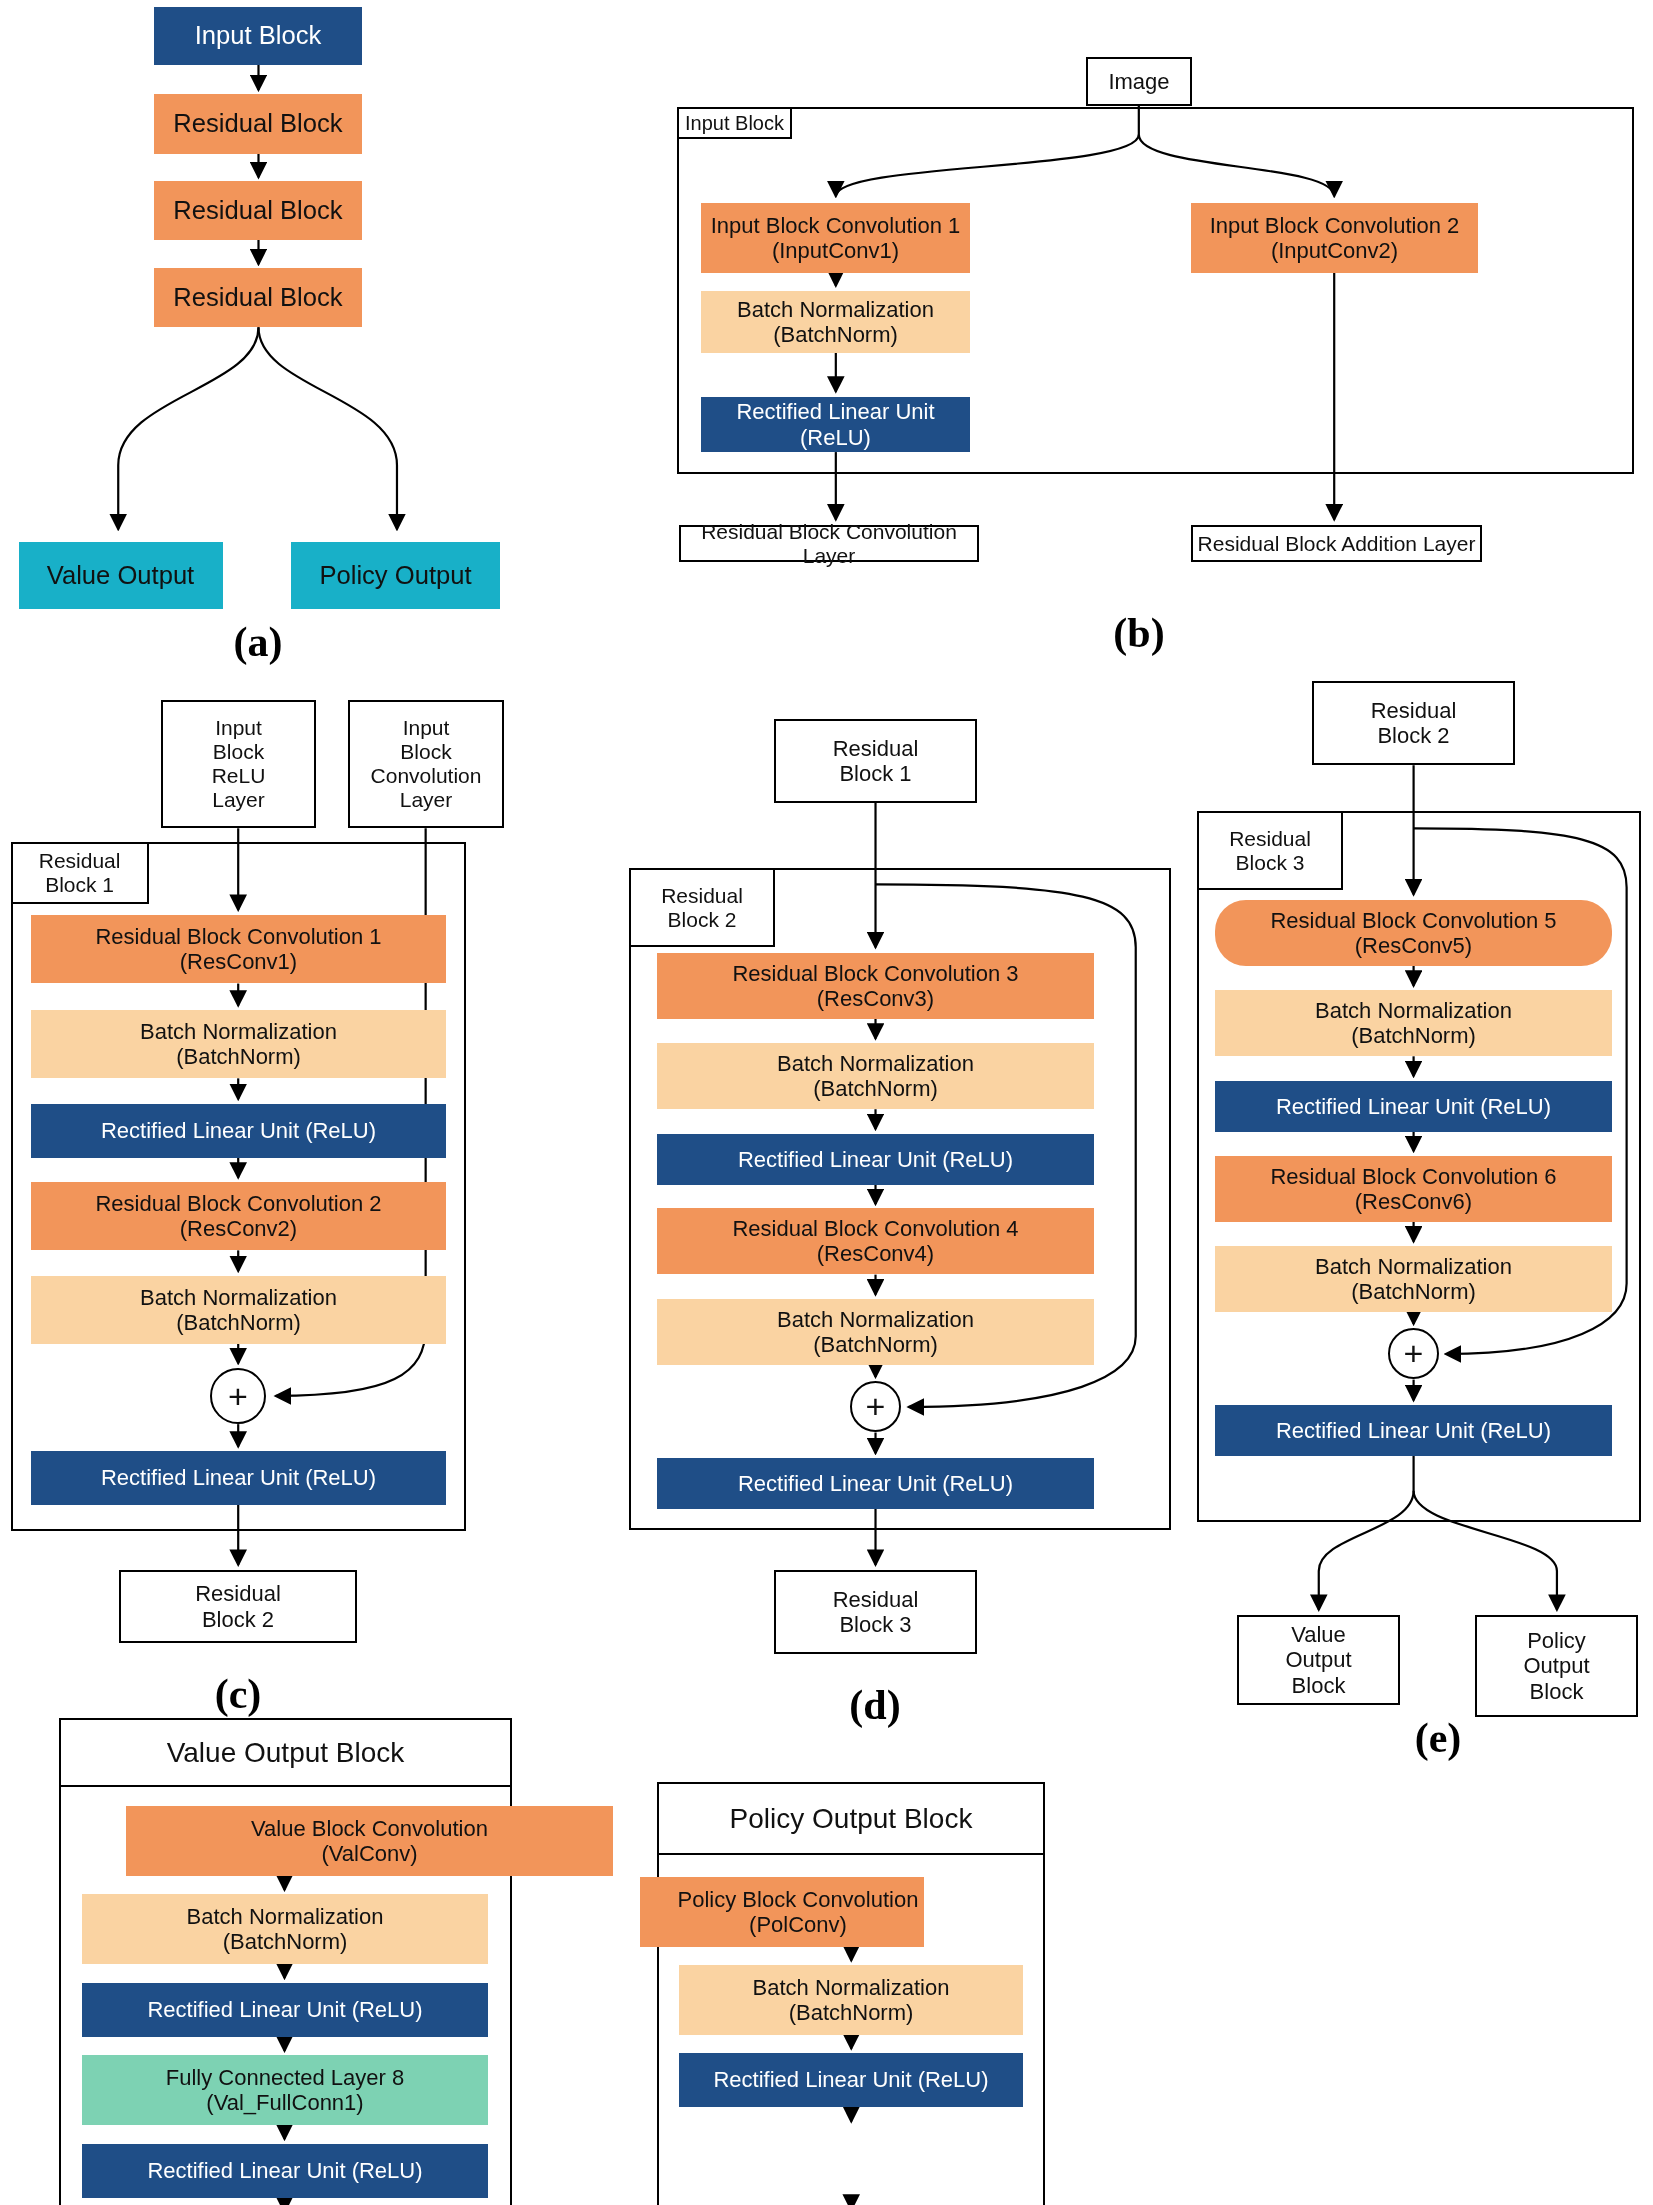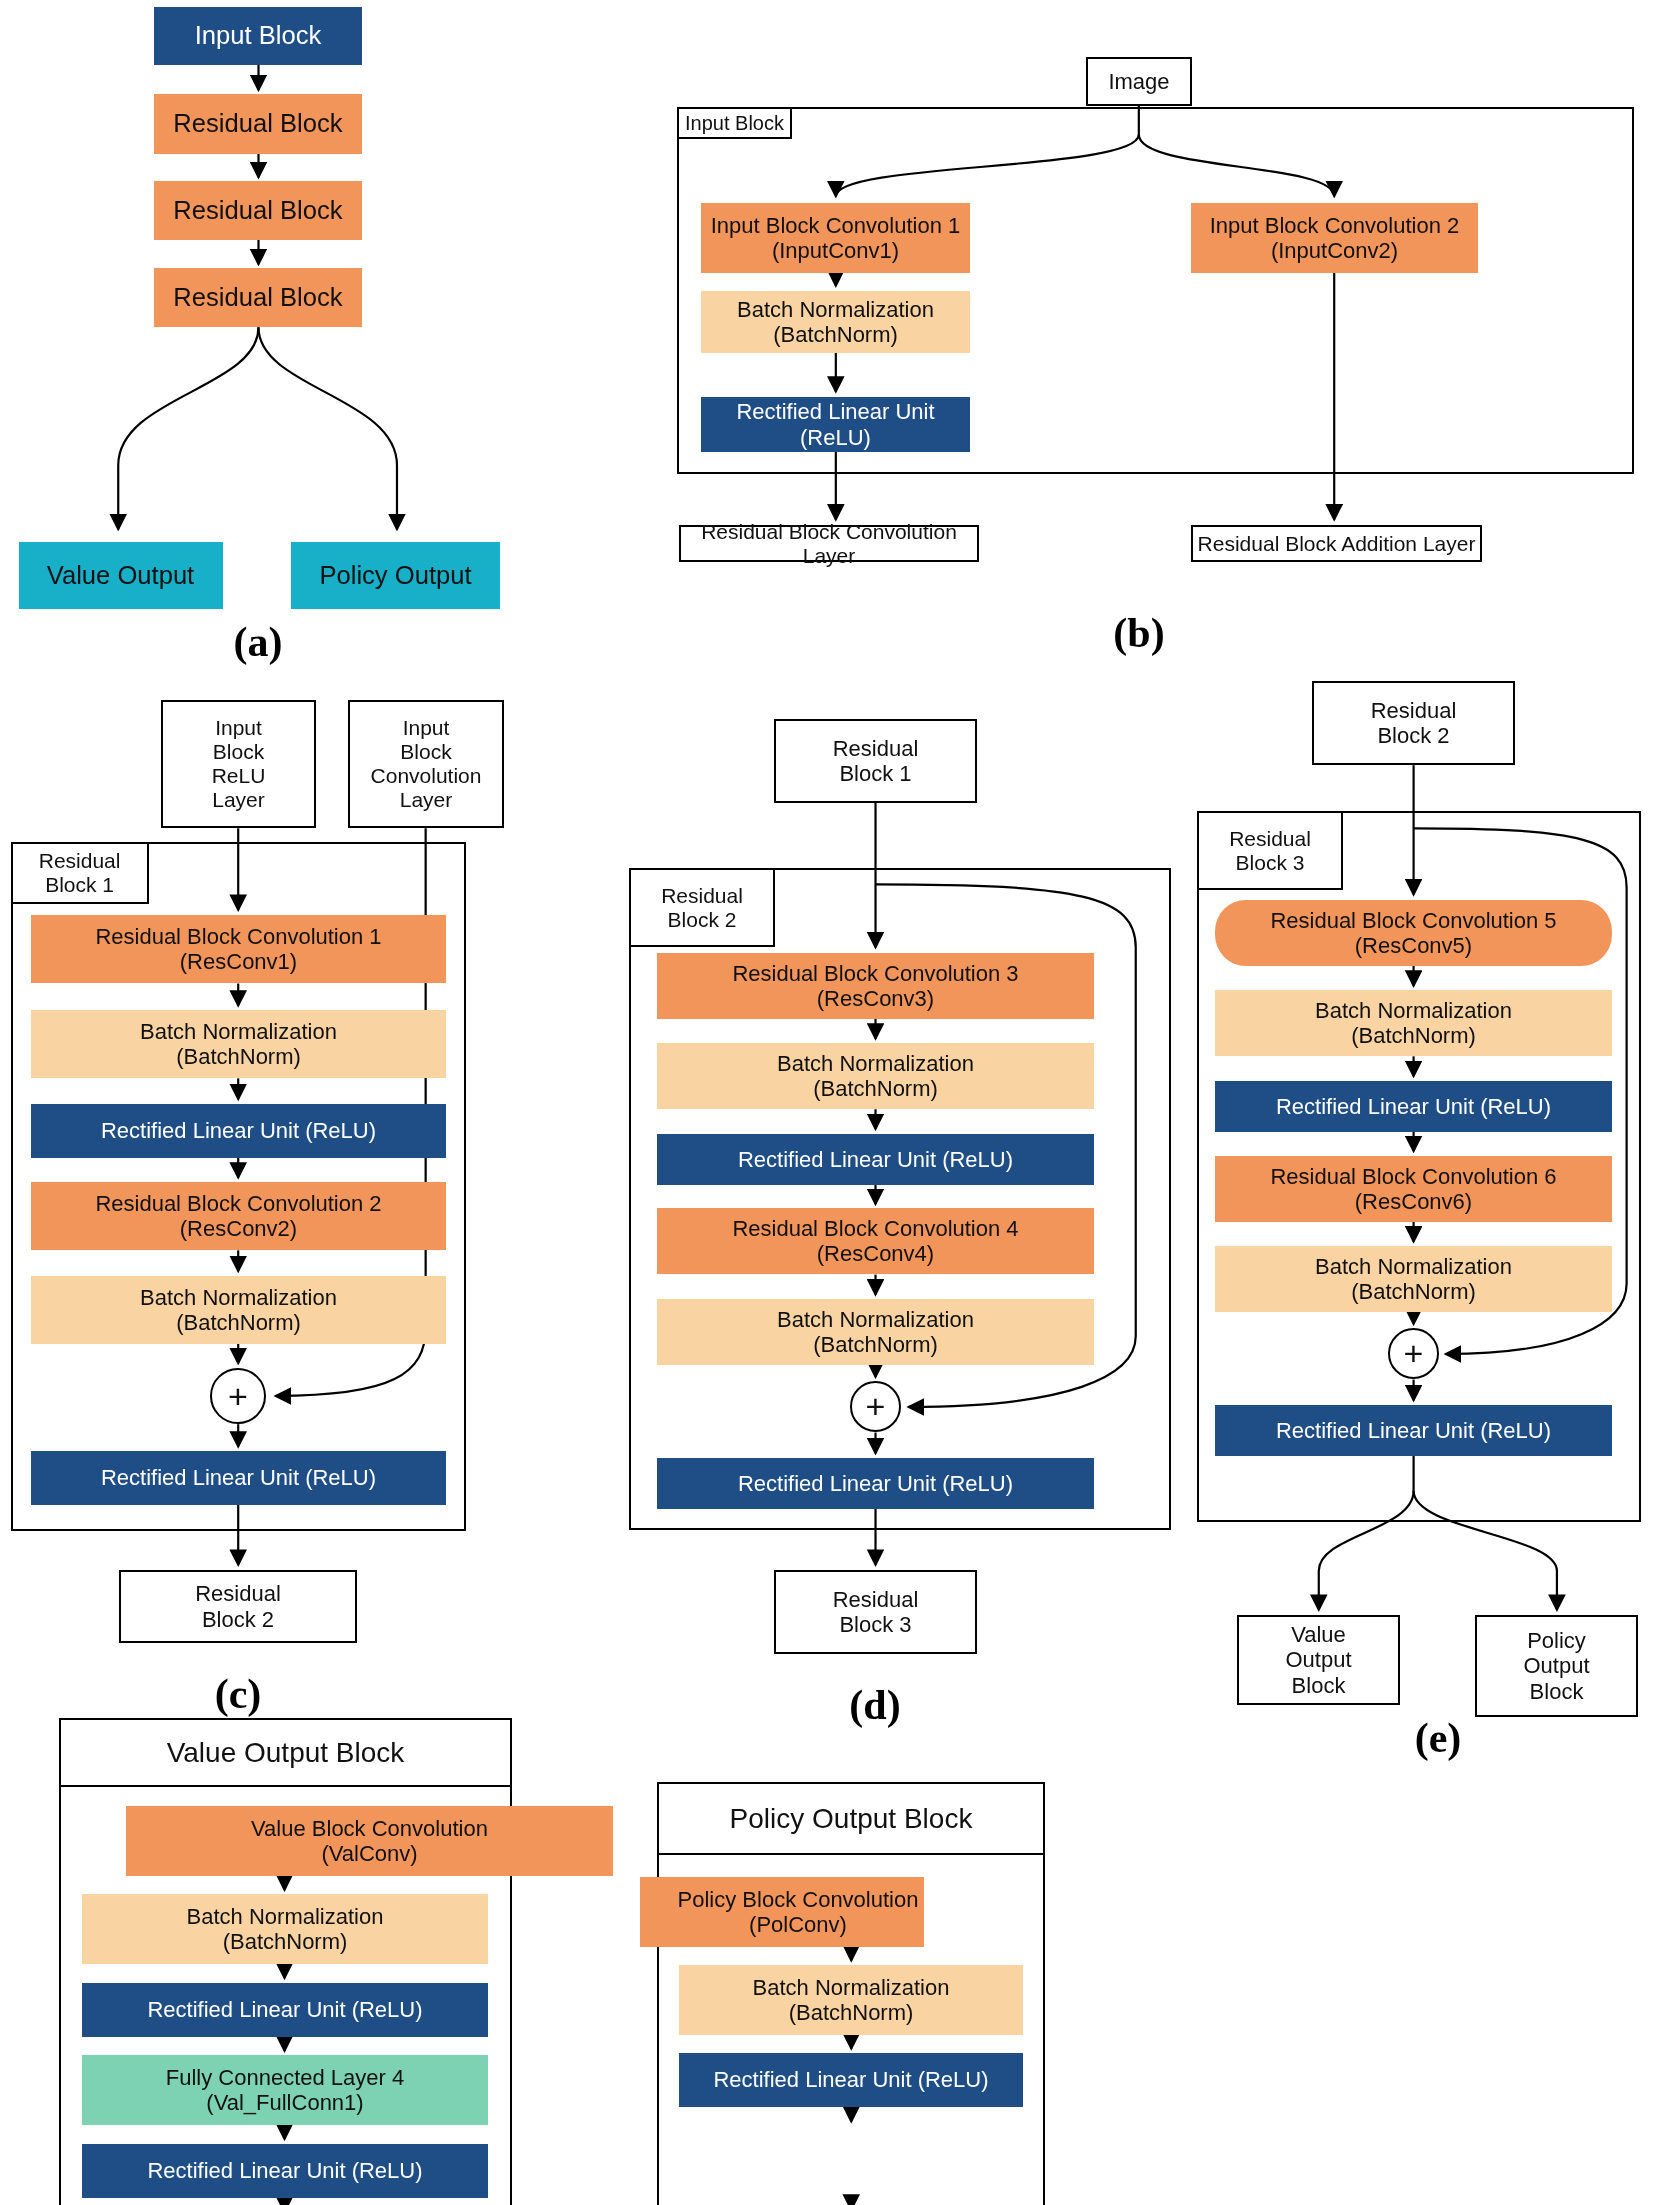--- a/index.html
+++ b/index.html
@@ -197,21 +197,21 @@
 Block</div>
   <div class="cap" style="left:1350px;top:1716px;width:176px;height:44px;">(e)</div>
 
   <div class="ctr" style="left:59px;top:1718px;width:453px;height:673px;"></div>
   <div class="ptitle" style="left:61px;top:1720px;width:449px;height:67px;">Value Output Block</div>
   <div class="nd orange" style="left:82px;top:1806px;width:487px;height:70px;margin-left:44px;">Value Block Convolution
 (ValConv)</div>
   <div class="nd lightorange" style="left:82px;top:1894px;width:406px;height:70px;">Batch Normalization
 (BatchNorm)</div>
   <div class="nd darkblue" style="left:82px;top:1983px;width:406px;height:54px;">Rectified Linear Unit (ReLU)</div>
-  <div class="nd green" style="left:82px;top:2055px;width:406px;height:70px;">Fully Connected Layer 4
+  <div class="nd green" style="left:82px;top:2055px;width:406px;height:70px;">Fully Connected Layer 8
 (Val_FullConn1)</div>
   <div class="nd darkblue" style="left:82px;top:2144px;width:406px;height:54px;">Rectified Linear Unit (ReLU)</div>
 
   <div class="ctr" style="left:657px;top:1782px;width:388px;height:514px;"></div>
   <div class="ptitle" style="left:659px;top:1784px;width:384px;height:71px;">Policy Output Block</div>
   <div class="nd orange" style="left:640px;top:1877px;width:284px;height:70px;padding-left:32px;">Policy Block Convolution
 (PolConv)</div>
   <div class="nd lightorange" style="left:679px;top:1965px;width:344px;height:70px;">Batch Normalization
 (BatchNorm)</div>
   <div class="nd darkblue" style="left:679px;top:2053px;width:344px;height:54px;">Rectified Linear Unit (ReLU)</div>

